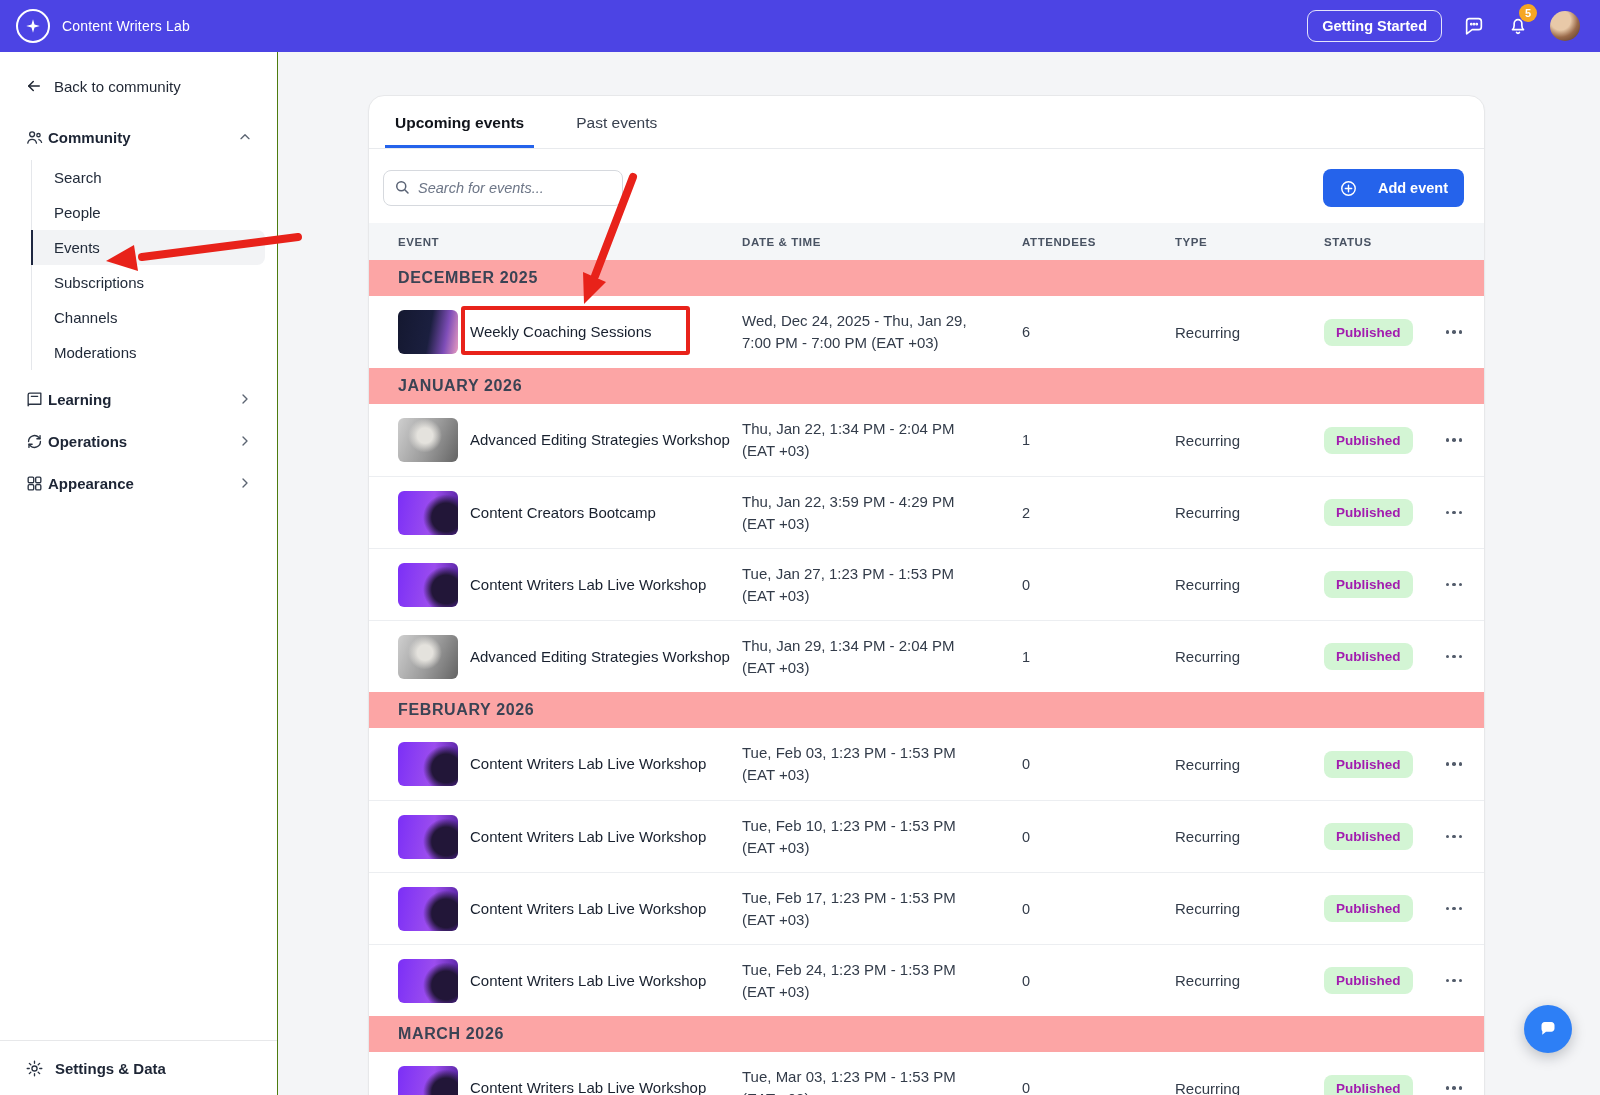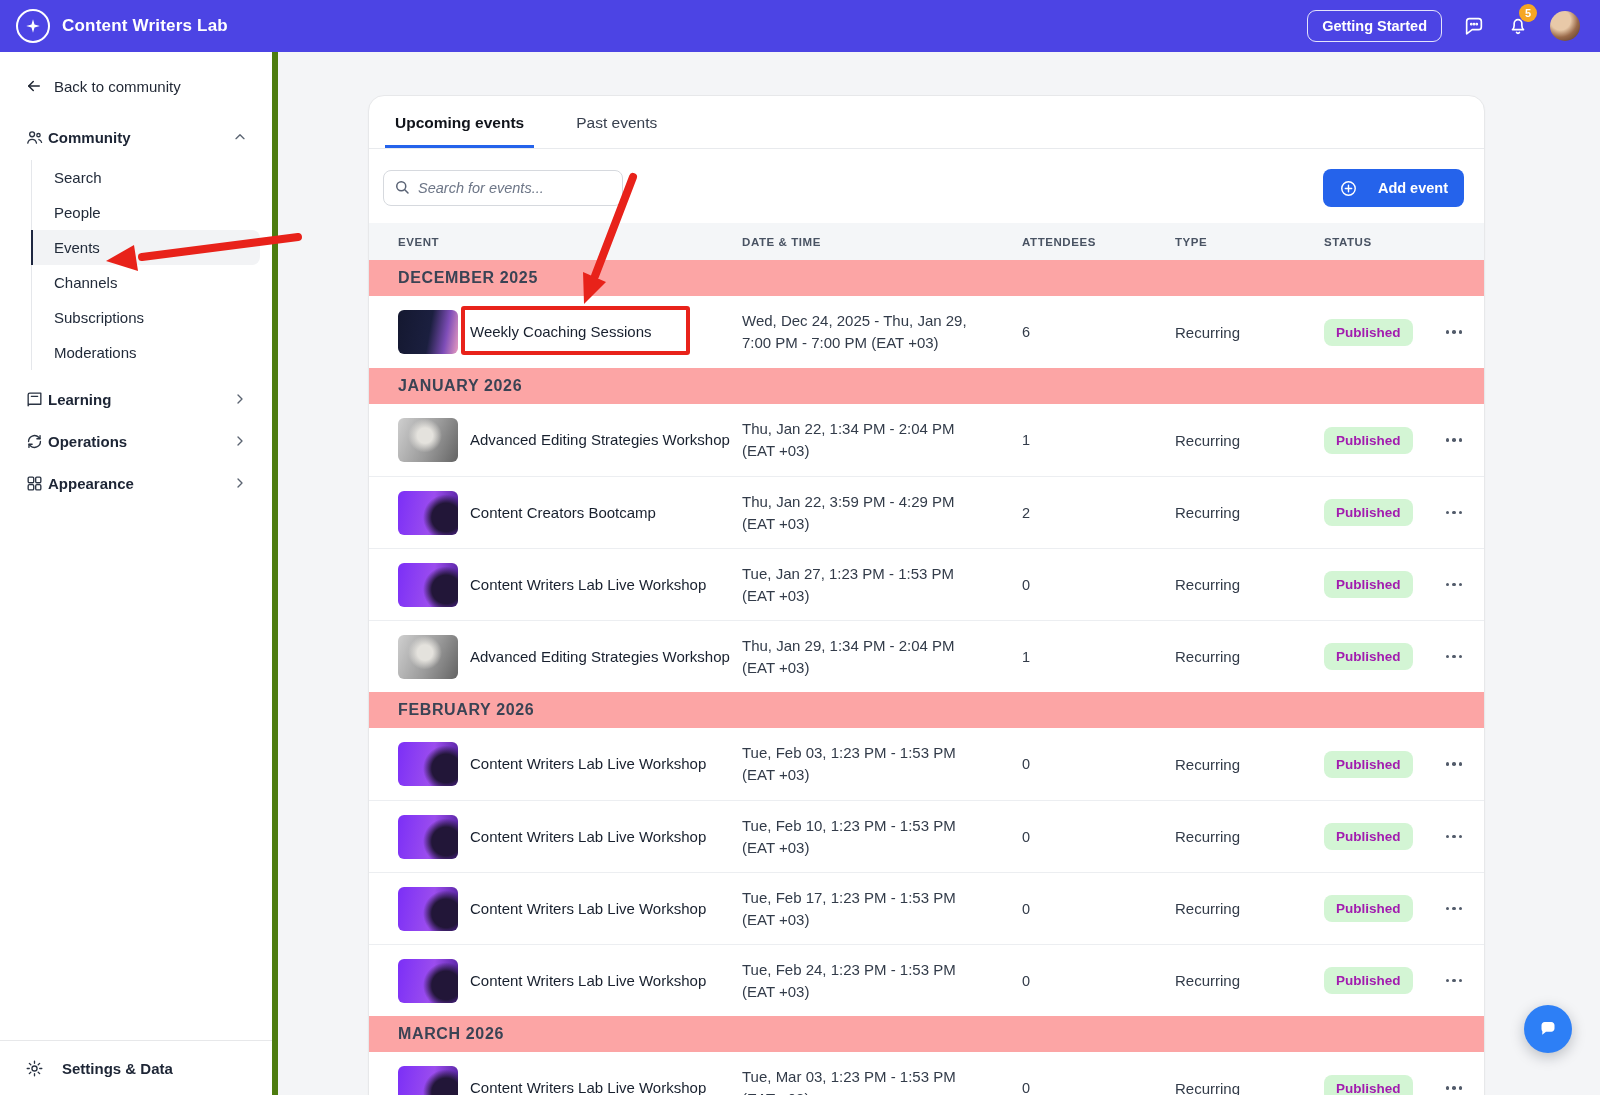--- a/index.html
+++ b/index.html
@@ -2,38 +2,38 @@
 <html><head>
 <meta charset="utf-8">
 <style>
   * { margin:0; padding:0; box-sizing:border-box; }
   html,body { width:1600px; height:1095px; overflow:hidden; font-family:"Liberation Sans", sans-serif; background:#f4f5f7; }
 
   
   .topbar { position:fixed; top:0; left:0; width:1600px; height:52px; background:#4c44e4; display:flex; align-items:center; padding:0 20px 0 16px; z-index:50; }
   .logo-wrap { display:flex; align-items:center; gap:12px; }
   .logo { width:34px; height:34px; border-radius:50%; border:2px solid #fff; display:flex; align-items:center; justify-content:center; }
-  .app-name { color:#fff; font-size:17px; font-weight:700; letter-spacing:.2px; }
+  .app-name { color:#fff; font-size:14px; font-weight:400; letter-spacing:.2px; }
   .topbar-right { margin-left:auto; display:flex; align-items:center; gap:20px; }
   .btn-ghost { background:transparent; border:1.5px solid rgba(255,255,255,.85); color:#fff; font-size:14.5px; font-weight:600; border-radius:9px; padding:7px 14px; cursor:pointer; font-family:inherit; }
   .top-icon { width:24px; height:24px; display:flex; align-items:center; justify-content:center; cursor:pointer; }
   .bell-wrap { position:relative; }
   .badge-count { position:absolute; top:-10px; right:-7px; min-width:18px; height:18px; border-radius:9px; background:#f6a623; color:#fff; font-size:11px; font-weight:700; display:flex; align-items:center; justify-content:center; padding:0 4px; }
   .avatar { width:30px; height:30px; border-radius:50%; background:radial-gradient(circle at 35% 30%, #e8c9a8 0 35%, #9a6a4a 60%, #4a3020 100%); cursor:pointer; }
 
   
-  .sidebar { position:fixed; top:52px; left:0; width:278px; height:1043px; background:#fff; border-right:6px solid #4d7c0f; display:flex; flex-direction:column; z-index:10; }
+  .sidebar { position:fixed; top:52px; left:0; width:278px; height:1043px; background:#fff; border-right:1px solid #4d7c0f; display:flex; flex-direction:column; z-index:10; }
   .back-row { display:flex; align-items:center; gap:10px; padding:24px 24px 20px; font-size:15px; font-weight:500; color:#1f2633; cursor:pointer; }
   .nav-section { display:flex; align-items:center; gap:4px; padding:11px 24px; font-size:15px; font-weight:600; color:#1d2535; cursor:pointer; }
   .nav-section .chev { margin-left:auto; color:#5b6472; display:flex; }
   .subnav { list-style:none; margin:2px 12px 8px 31px; border-left:1px solid #e5e7eb; }
   .subnav li { position:relative; padding:9px 12px 9px 22px; font-size:15px; color:#222b3a; cursor:pointer; }
   .subnav li.active { background:#f2f3f5; border-radius:0 8px 8px 0; }
   .subnav li.active::before { content:''; position:absolute; left:-1px; top:0; bottom:0; width:2px; background:#1e2740; }
-  .side-footer { margin-top:auto; border-top:1px solid #e7e8ea; padding:17px 24px; display:flex; align-items:center; gap:18px; font-size:15px; font-weight:600; color:#1d2535; cursor:pointer; }
+  .side-footer { margin-top:auto; border-top:1px solid #e7e8ea; padding:17px 24px; display:flex; align-items:center; gap:11px; font-size:15px; font-weight:600; color:#1d2535; cursor:pointer; }
   .icon20 { width:20px; height:20px; display:flex; align-items:center; justify-content:center; color:#2a3342; flex-shrink:0; }
 
   
   .main { position:absolute; left:278px; top:52px; width:1322px; min-height:1043px; }
   .card { margin:43px 0 0 90px; width:1117px; background:#fff; border:1px solid #e7e8ea; border-radius:16px; box-shadow:0 1px 2px rgba(16,24,40,.04); overflow:hidden; padding-bottom:4px; }
 
   .tabs { display:flex; gap:32px; padding:0 16px; border-bottom:1px solid #e8eaed; }
   .tab { padding:18px 10px 13px; font-size:15.5px; font-weight:500; color:#39414f; cursor:pointer; border-bottom:3px solid transparent; }
   .tab.active { font-weight:600; color:#10131a; border-bottom-color:#2563eb; }
 
@@ -129,22 +129,22 @@
       <svg width="16" height="16" viewBox="0 0 24 24" fill="none" stroke="#5b6472" stroke-width="2" stroke-linecap="round" stroke-linejoin="round">
           <polyline points="6,14.5 12,8.5 18,14.5"></polyline>
         </svg>
     </span>
   </div>
 
   <ul class="subnav">
     <li>Search</li>
     <li>People</li>
     <li class="active">Events</li>
+    <li>Subscriptions</li>
     <li>Channels</li>
-    <li>Subscriptions</li>
     <li>Moderations</li>
   </ul>
 
   <div class="nav-section">
     <span class="icon20">
       <svg width="19" height="19" viewBox="0 0 24 24" fill="none" stroke="#2a3342" stroke-width="1.7" stroke-linecap="round" stroke-linejoin="round">
           <path d="M4 6a2 2 0 0 1 2-2h14v14H6a2 2 0 0 0-2 2V6z"></path>
           <path d="M8 8h8"></path>
         </svg>
     </span>

